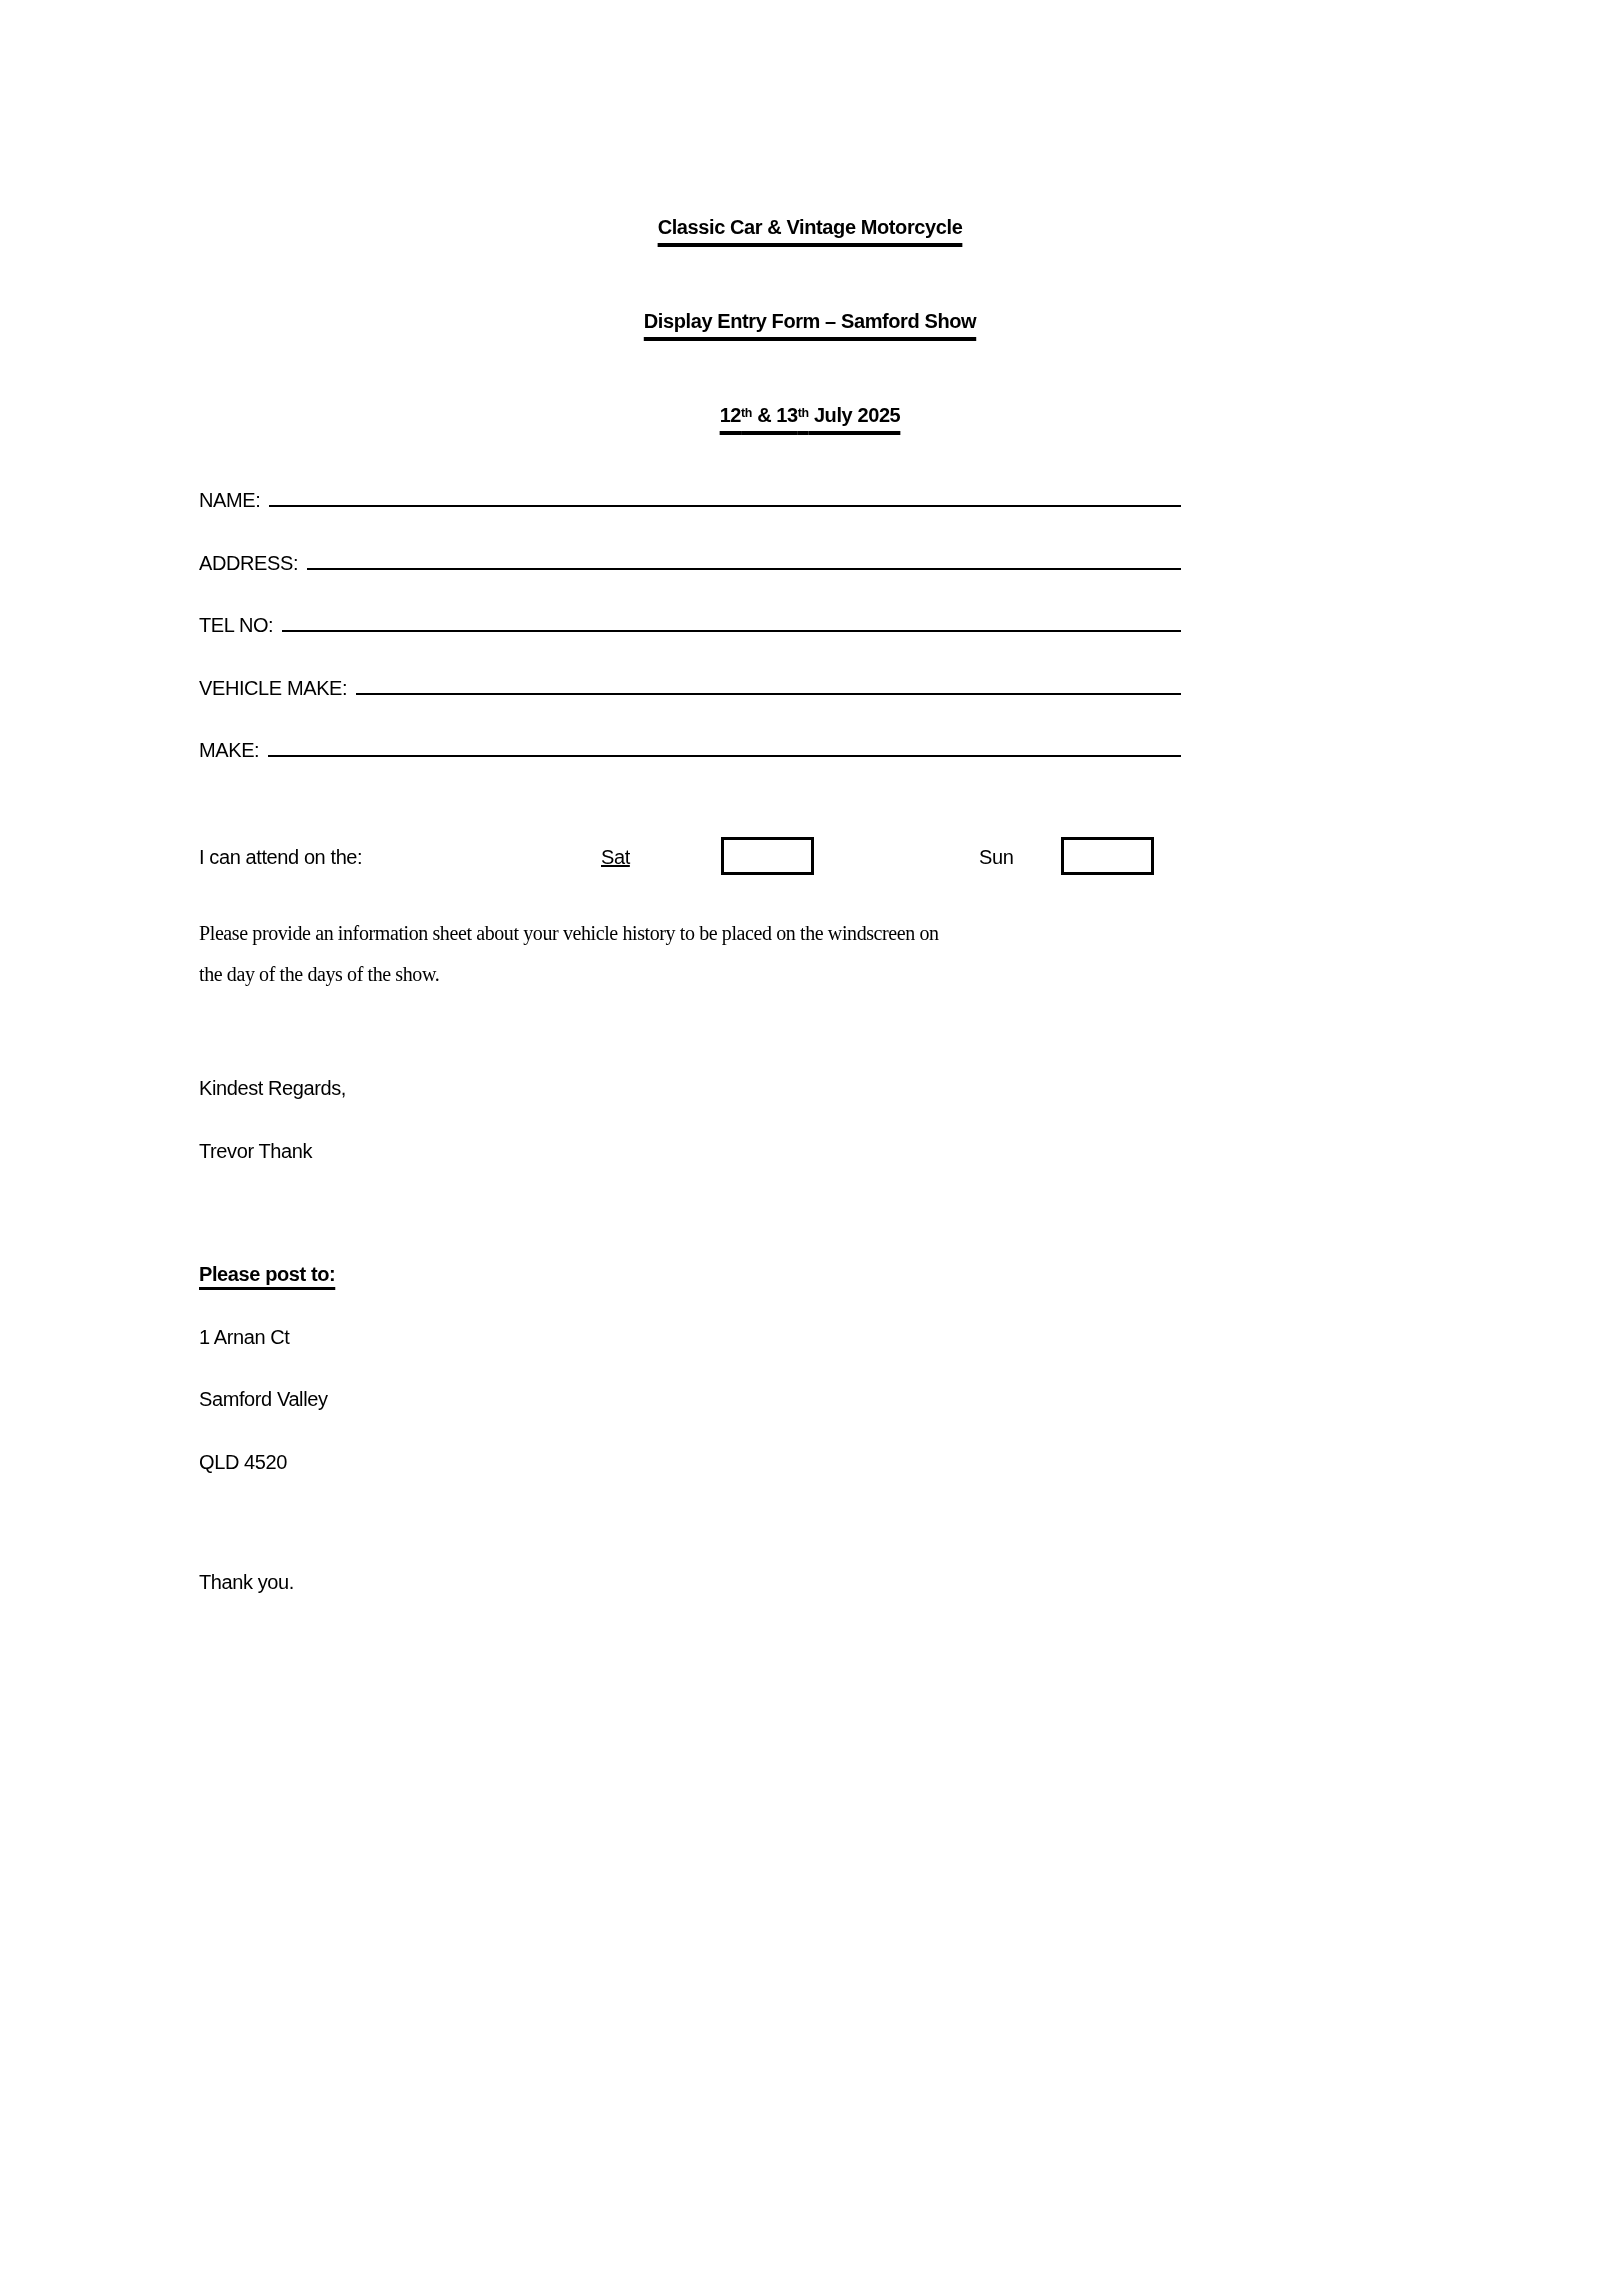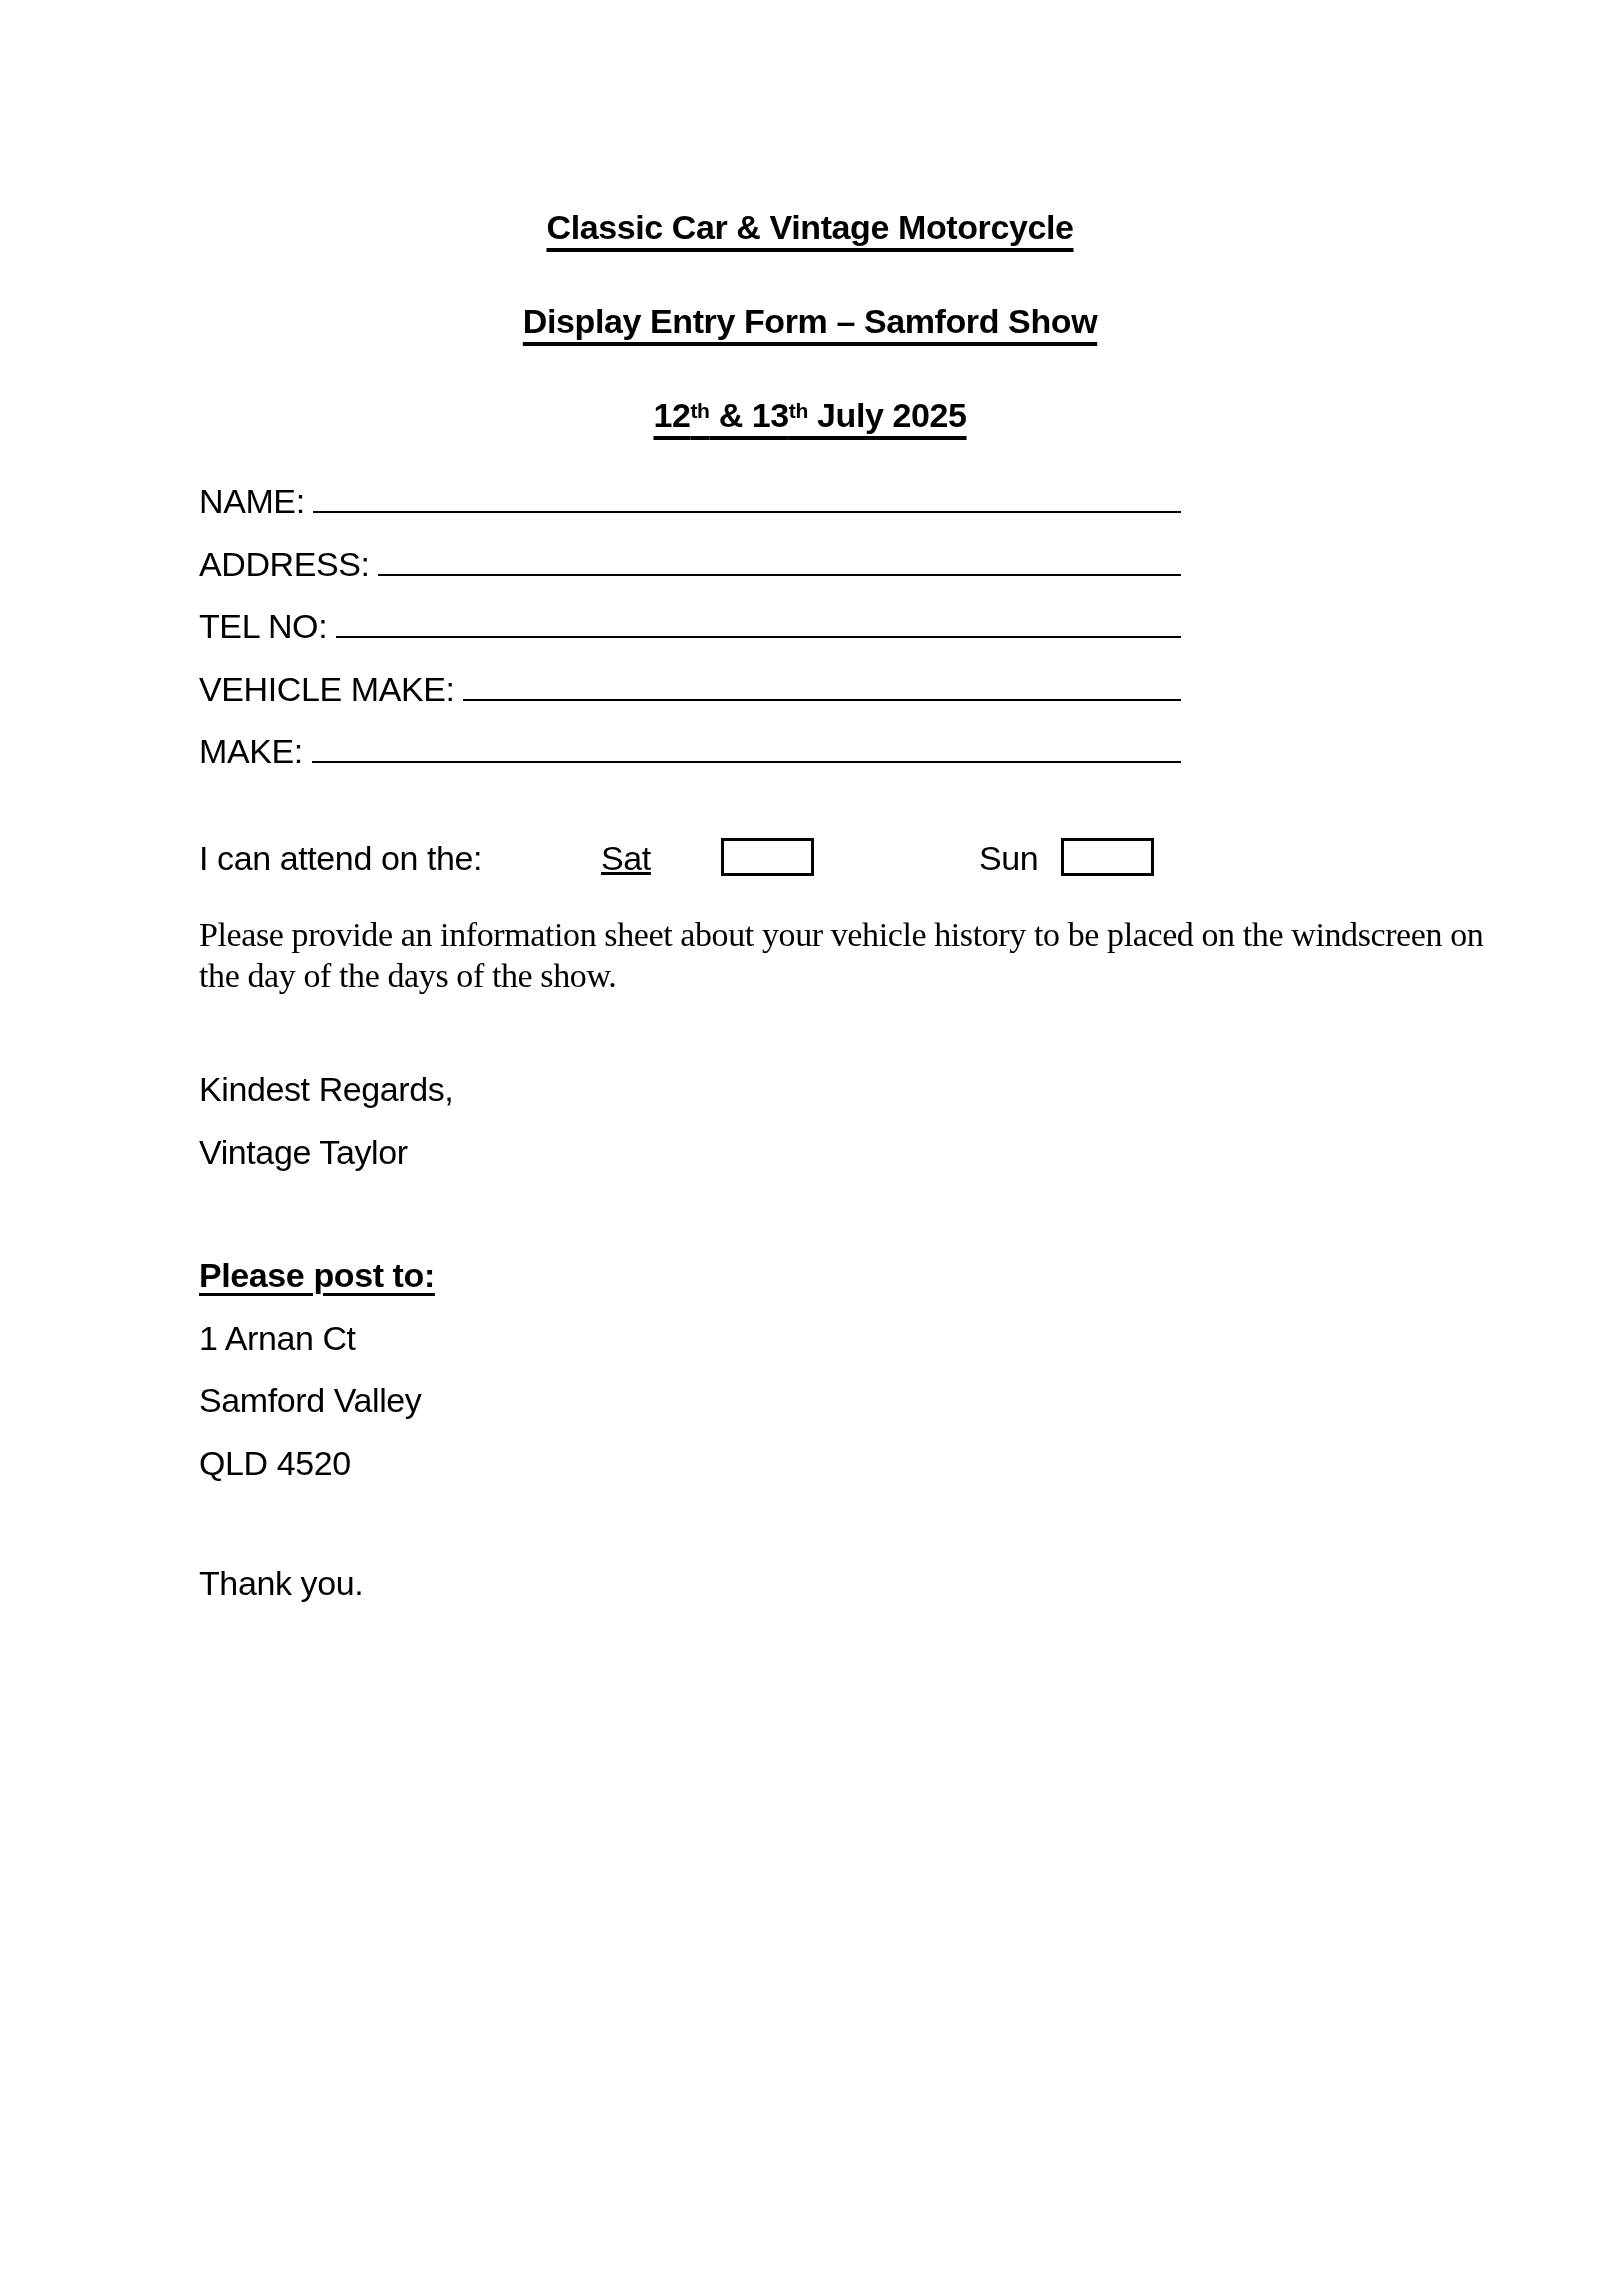--- a/index.html
+++ b/index.html
@@ -36,21 +36,21 @@
   }
   .title + .title { margin-top: 37px; }
   .title sup {
     font-size: 0.62em;
     vertical-align: baseline;
     position: relative;
     top: -0.42em;
   }
   
   .doc, .doc p, .doc div {
-    font-size: 34px;
+    font-size: 20px;
     letter-spacing: -0.4px;
   }
   p { margin: 0; line-height: 41px; }
   
   .fields { margin-top: 33px; width: 982px; }
   .field {
     display: flex;
     align-items: baseline;
     height: 41px;
     line-height: 41px;
@@ -152,21 +152,21 @@
       <span class="checkbox cb-sun"></span>
     </div>
   </div>
 
   <p class="para">
     <span>Please provide an information sheet about your vehicle history to be placed on the windscreen on</span>
     <span>the day of the days of the show.</span>
   </p>
 
   <p class="kr">Kindest Regards,</p>
-  <p class="tt">Vintage Taylor</p>
+  <p class="tt">Trevor Thank</p>
 
   <p class="post-h">Please post to:</p>
   <p class="addr">1 Arnan Ct</p>
   <p class="addr">Samford Valley</p>
   <p class="addr">QLD 4520</p>
 
 
   <p class="close">Thank you.</p>
 
 </div>

